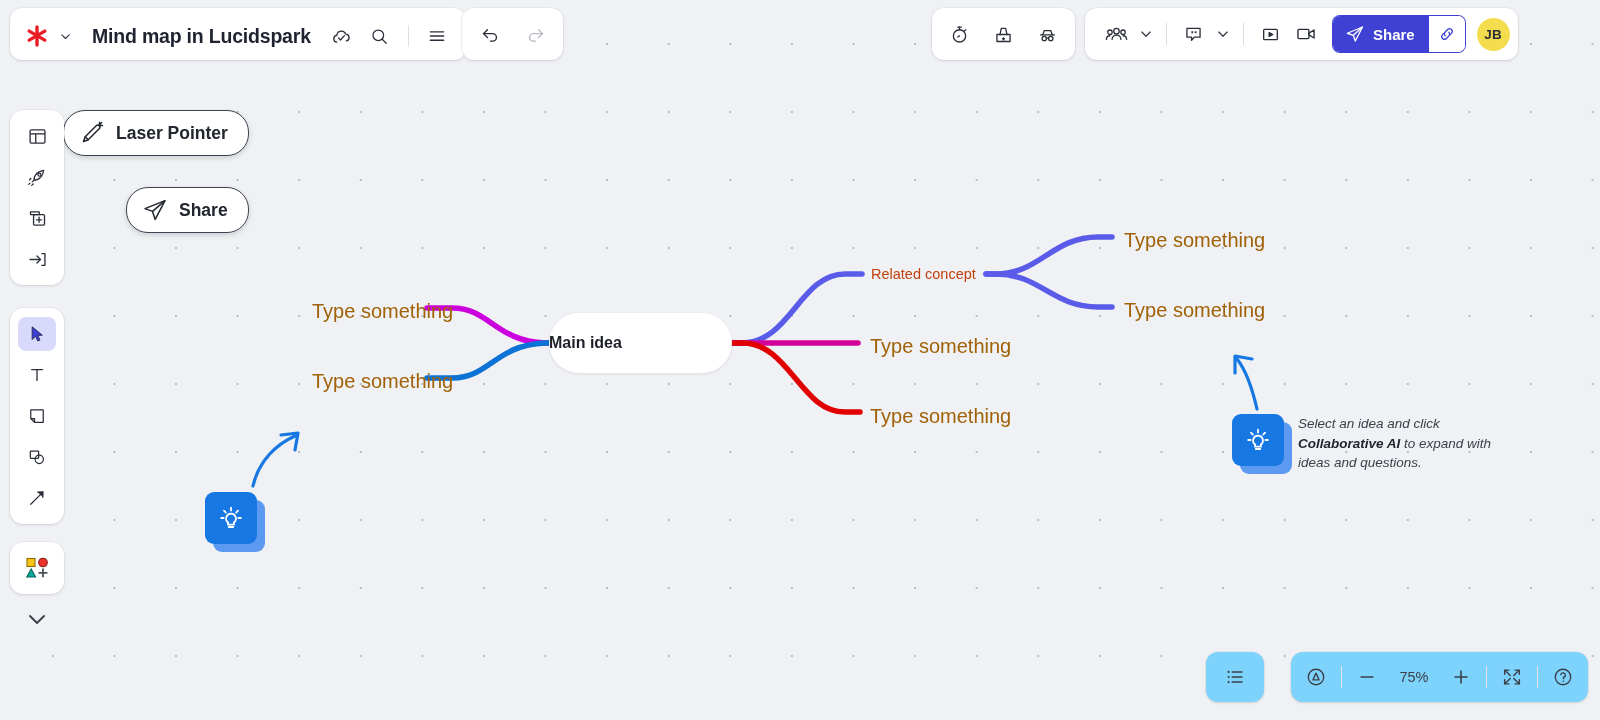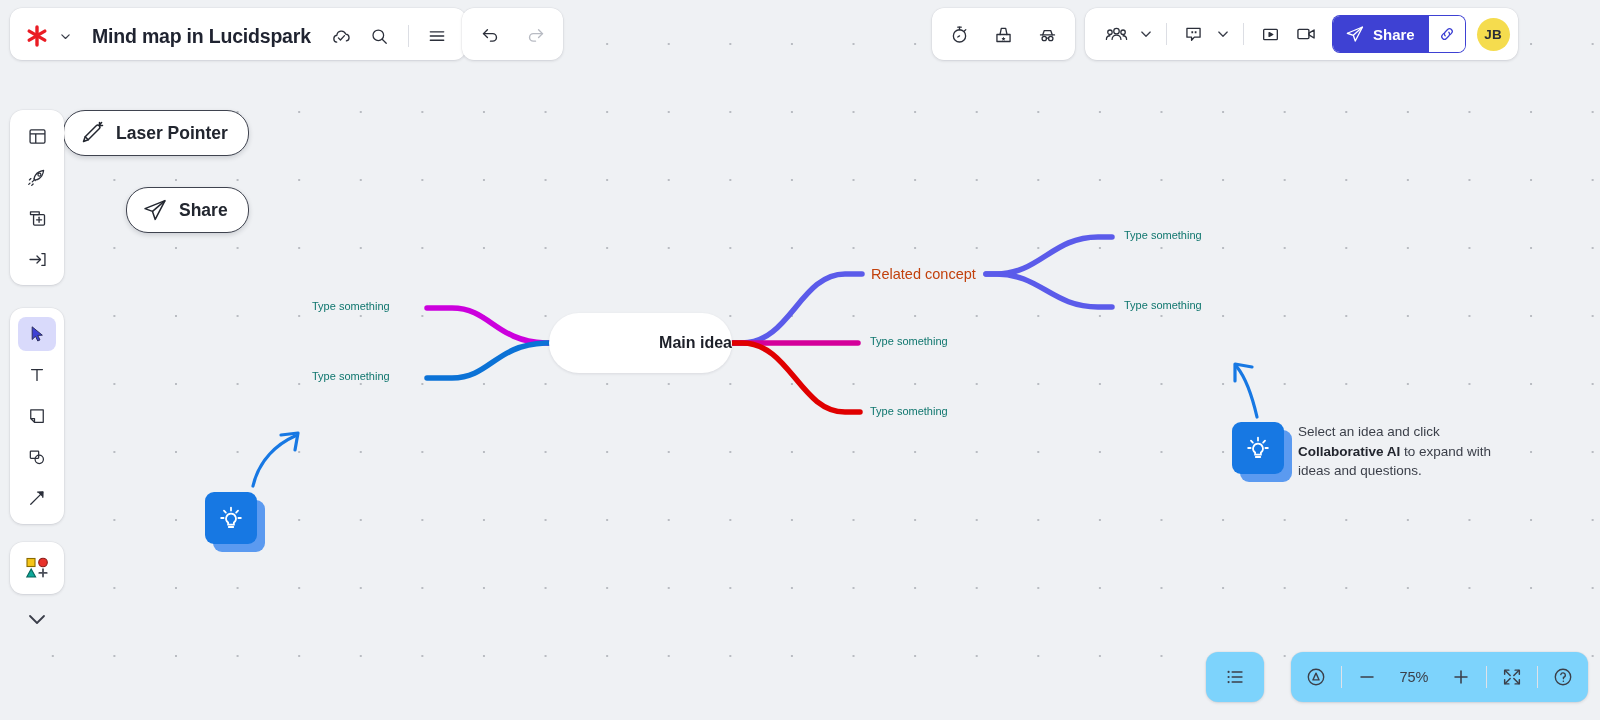--- a/index.html
+++ b/index.html
@@ -108,28 +108,28 @@
   #chip-share { left: 126px; top: 187px; }
   .chip-icon { width: 28px; height: 26px; display: flex; align-items: center; justify-content: center; }
 
   
   #mindmap { position: absolute; inset: 0; z-index: 10; }
   #mm-svg { position: absolute; left: 0; top: 0; }
   .node-main {
     position: absolute; left: 549px; top: 313px; width: 183px; height: 60px;
     background: #fff; border-radius: 30px;
     box-shadow: 0 1px 3px rgba(20,24,40,.10);
-    display: flex; align-items: center; justify-content: flex-end;
+    display: flex; align-items: center; justify-content: flex-start;
     font-size: 16px; font-weight: 700; color: #1d2029; z-index: 12;
   }
   .node-label {
     position: absolute; font-size: 14.5px; color: #c2410c; white-space: nowrap; z-index: 12;
   }
   .node-ph {
-    position: absolute; font-size: 11px; color: #0f766e; white-space: nowrap; z-index: 12;
+    position: absolute; font-size: 20px; color: #a16207; white-space: nowrap; z-index: 12;
   }
 
   
   .hint { position: absolute; z-index: 20; }
   .hint-row { display: flex; align-items: flex-start; gap: 14px; }
   .bulb {
     position: relative; width: 52px; height: 52px; flex: none;
   }
   .bulb .back {
     position: absolute; left: 8px; top: 8px; width: 52px; height: 52px;
@@ -218,21 +218,21 @@
                 <path d="M26.5 16 h-2.6"></path>
               <path d="M16 11.4 a5.2 5.2 0 0 0 -3.1 9.4 v2.2 h6.2 v-2.2 a5.2 5.2 0 0 0 -3.1 -9.4 z"></path>
               <path d="M13.6 25.6 h4.8"></path>
             </g>
           </svg>
         </div>
       </div>
     </div>
   </div>
 
-  <div class="hint" style="left:1232px; top:359px;">
+  <div class="hint" style="left:1232px; top:351px;font-style:italic;">
     <svg class="hint-arrow" style="left:-3px; top:-4px;" width="70" height="70">
       <path d="M 28,62 C 22,36 16,22 8,12" fill="none" stroke="#1778e3" stroke-width="3.2" stroke-linecap="round"></path>
       <path d="M 6,26 L 6,9 L 23,12" fill="none" stroke="#1778e3" stroke-width="3.2" stroke-linecap="round" stroke-linejoin="round"></path>
     </svg>
     <div class="hint-row" style="margin-top:63px;">
       <div class="bulb">
         <div class="back"></div>
         <div class="front">
           <svg width="30" height="30" viewBox="0 0 32 32">
             <g fill="none" stroke="#fff" stroke-width="1.9" stroke-linecap="round">

